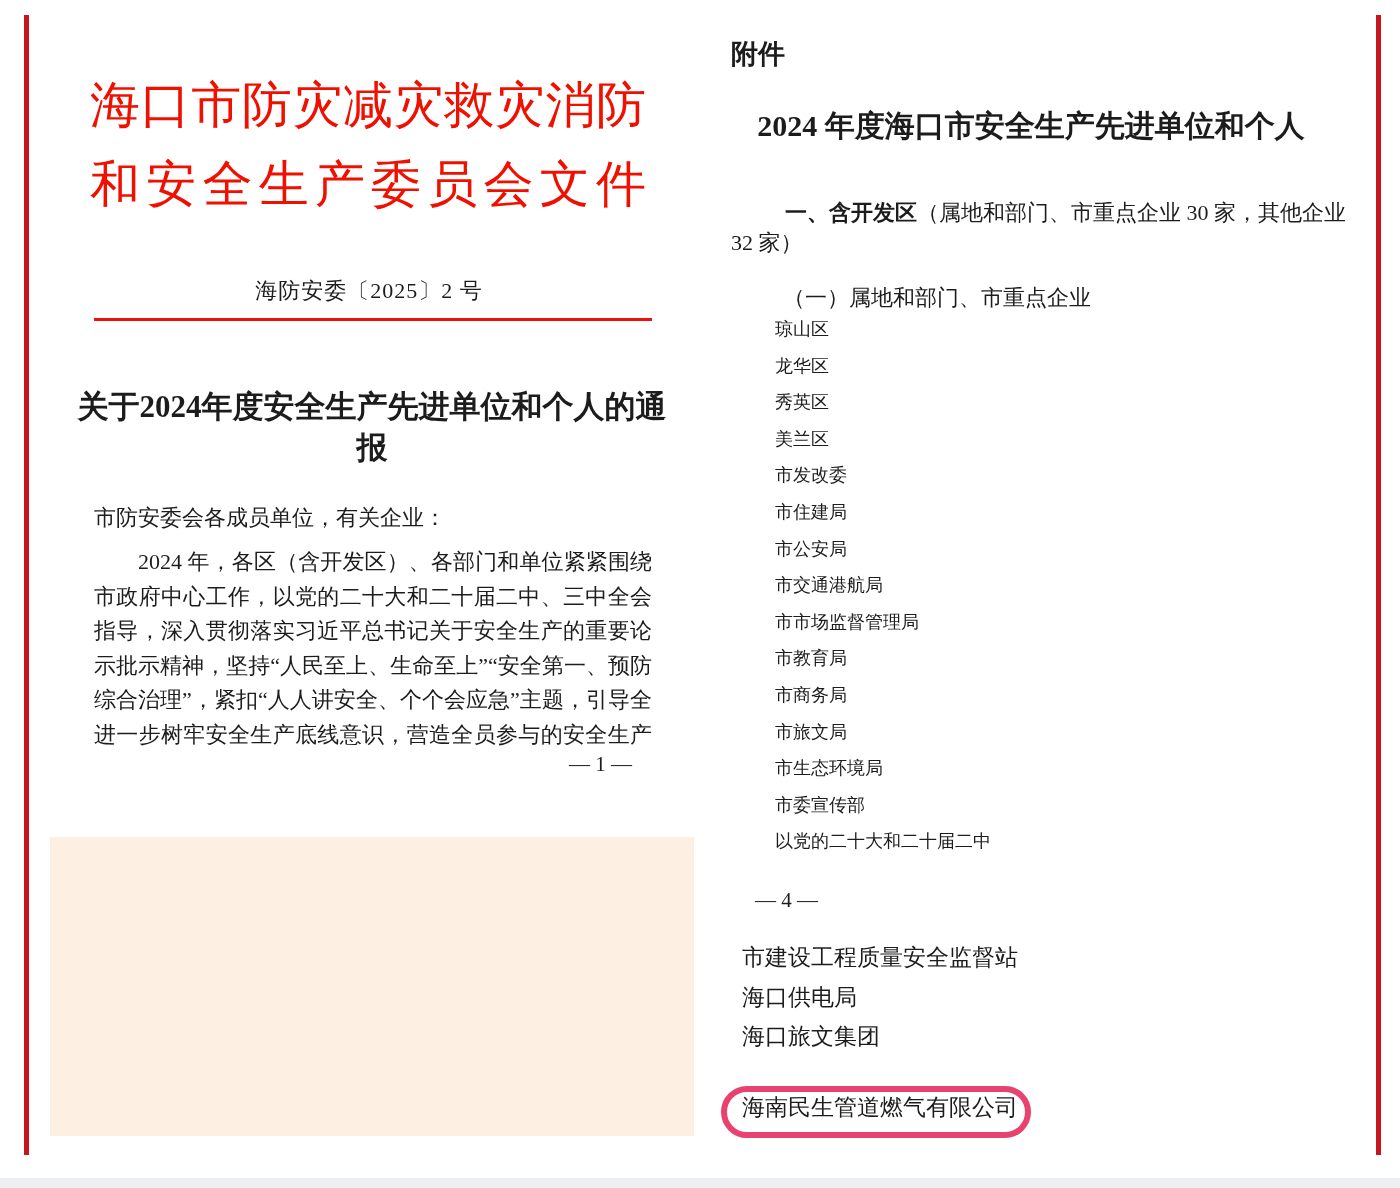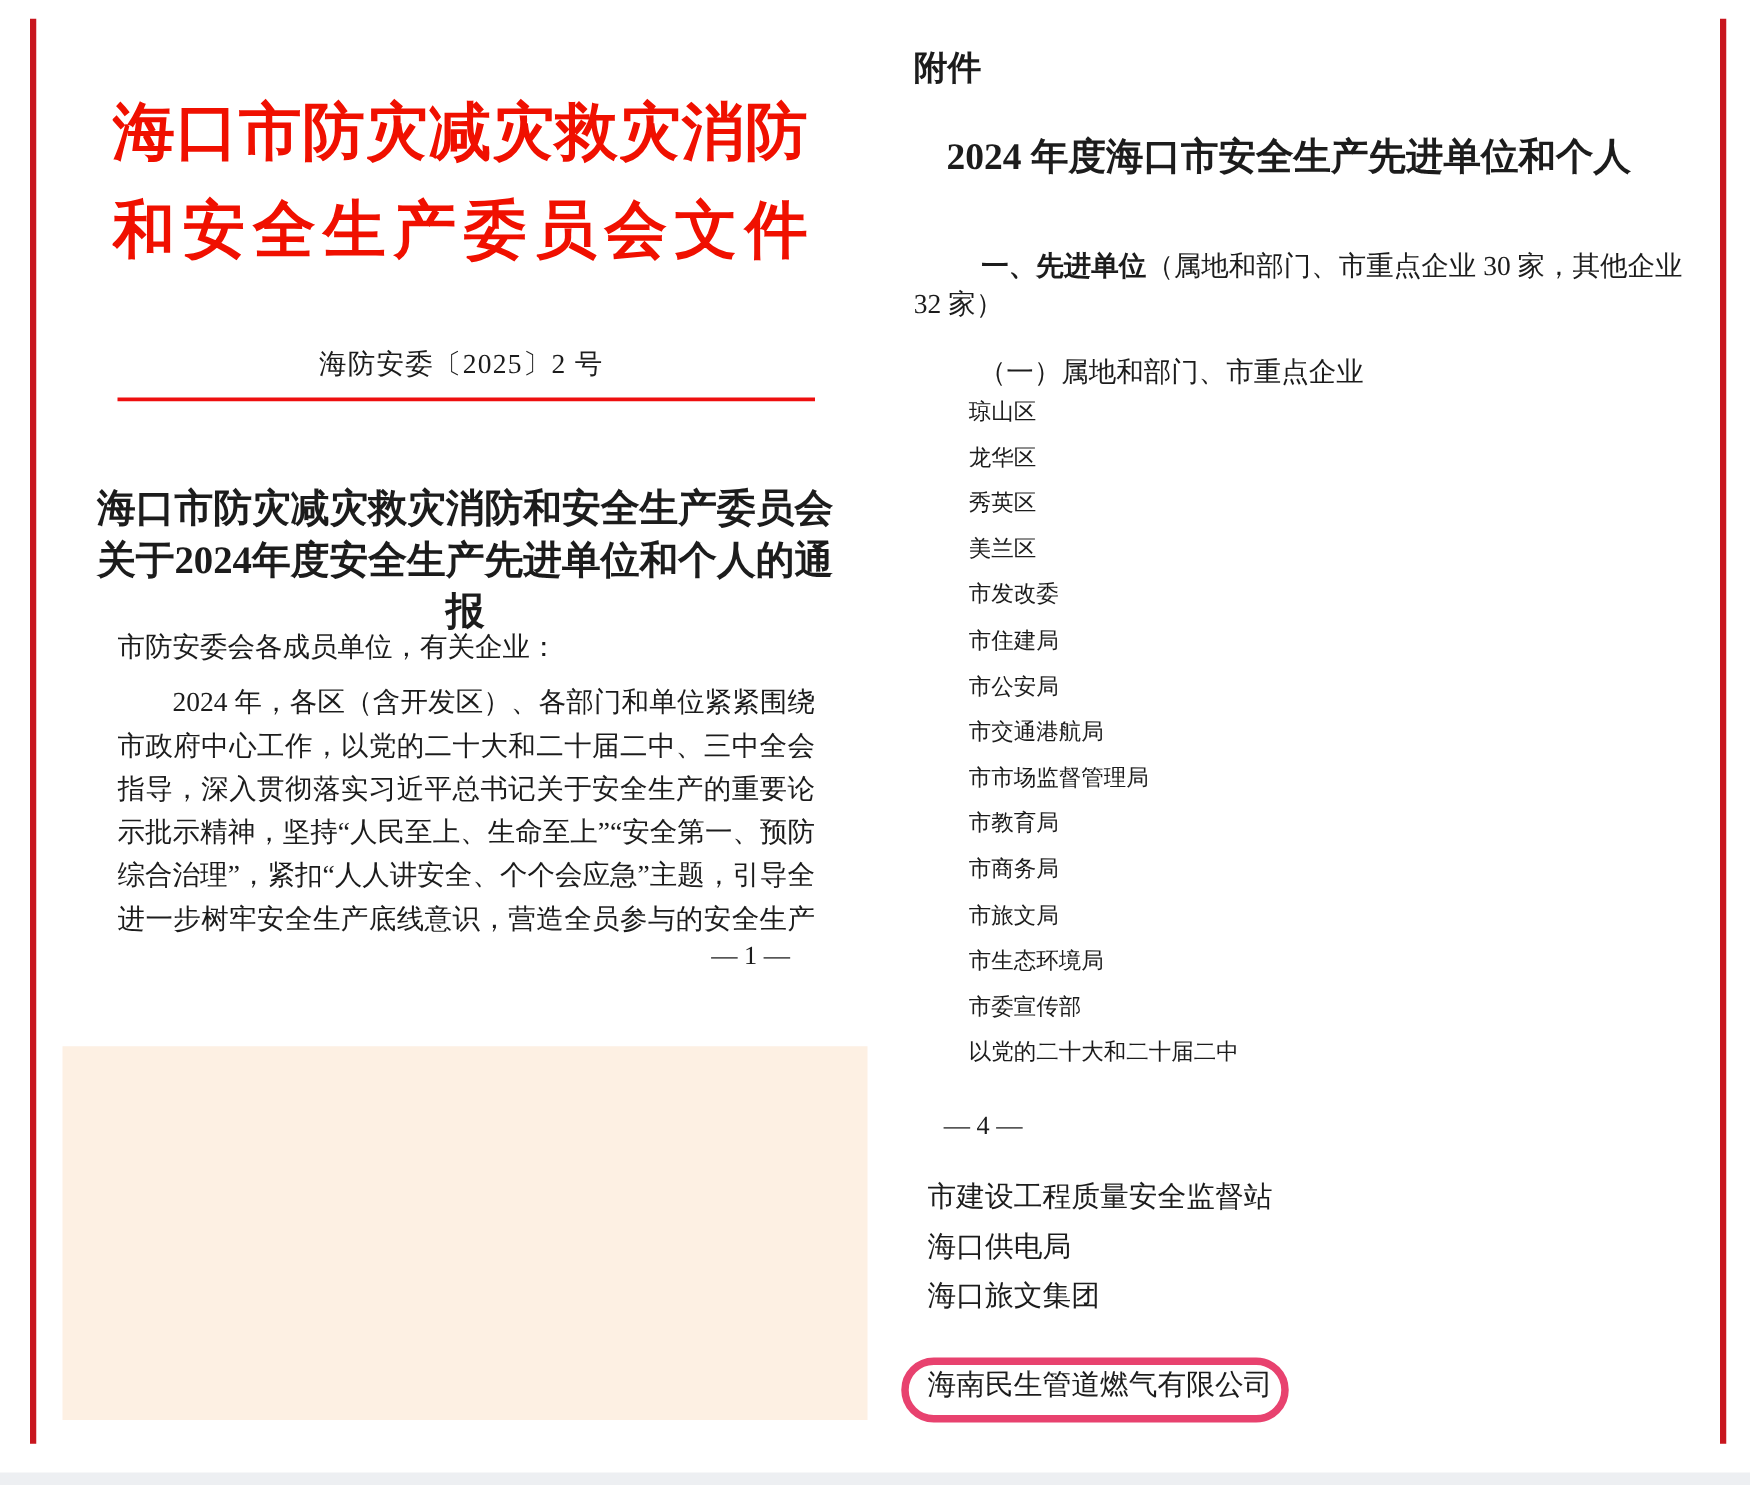--- a/index.html
+++ b/index.html
@@ -11,21 +11,21 @@
   
   .red-vline { position:absolute; top:15px; width:5px; height:1140px; background:#c8161e; }
   .red-vline.left  { left:24px; }
   .red-vline.right { left:1376px; }
   .bottom-strip { position:absolute; left:0; top:1178px; width:1400px; height:10px; background:#edeff2; }
   .beige-block  { position:absolute; left:50px; top:837px; width:644px; height:299px; background:#fdf0e3; }
 
   
   .red-header {
     position:absolute; left:90px; top:66px; width:556px;
-    color:#f01000; font-weight:bold; font-size:50px; line-height:79px;
+    color:#f01000; font-weight:normal; font-size:50px; line-height:79px;
   }
   .red-header .hline { text-align:justify; text-align-last:justify; height:79px; overflow:hidden; }
   .doc-number {
     position:absolute; left:90px; top:276px; width:558px;
     text-align:center; font-size:22px; letter-spacing:1px;
   }
   .red-hr { position:absolute; left:94px; top:318px; width:558px; height:3px; background:#ee0f0f; }
   .doc-title {
     position:absolute; left:73px; top:386px; width:598px;
     text-align:center; font-size:31px; font-weight:bold; line-height:41px;
@@ -83,21 +83,20 @@
 
   <div class="red-header">
     <div class="hline">海口市防灾减灾救灾消防</div>
     <div class="hline">和安全生产委员会文件</div>
   </div>
 
   <div class="doc-number">海防安委〔2025〕2 号</div>
   <div class="red-hr"></div>
 
   <div class="doc-title">
-    <div>海口市防灾减灾救灾消防和安全生产委员会</div>
     <div>关于2024年度安全生产先进单位和个人的通报</div>
   </div>
 
   <div class="salutation">市防安委会各成员单位，有关企业：</div>
 
   <div class="paragraph">
       <div class="para-line">2024 年，各区（含开发区）、各部门和单位紧紧围绕市委、</div>
       <div class="para-line">市政府中心工作，以党的二十大和二十届二中、三中全会精神为</div>
       <div class="para-line">指导，深入贯彻落实习近平总书记关于安全生产的重要论述和指</div>
       <div class="para-line">示批示精神，坚持“人民至上、生命至上”“安全第一、预防为主、</div>
@@ -105,21 +104,21 @@
       <div class="para-line">进一步树牢安全生产底线意识，营造全员参与的安全生产氛围。</div>
     </div>
 
   <div class="page-num-left">— 1 —</div>
 
   <div class="attachment">附件</div>
 
   <div class="right-title">2024 年度海口市安全生产先进单位和个人</div>
 
   <div class="section-line1">
-    <span class="bold-seg">一、先进单位</span><span>（属地和部门、市重点企业 30 家，其他企业</span>
+    <span class="bold-seg">一、含开发区</span><span>（属地和部门、市重点企业 30 家，其他企业</span>
   </div>
   <div class="section-line2">32 家）</div>
 
   <div class="subsection">（一）属地和部门、市重点企业</div>
 
   <div class="units-list">
       <div class="unit-item">琼山区</div>
       <div class="unit-item">龙华区</div>
       <div class="unit-item">秀英区</div>
       <div class="unit-item">美兰区</div>

